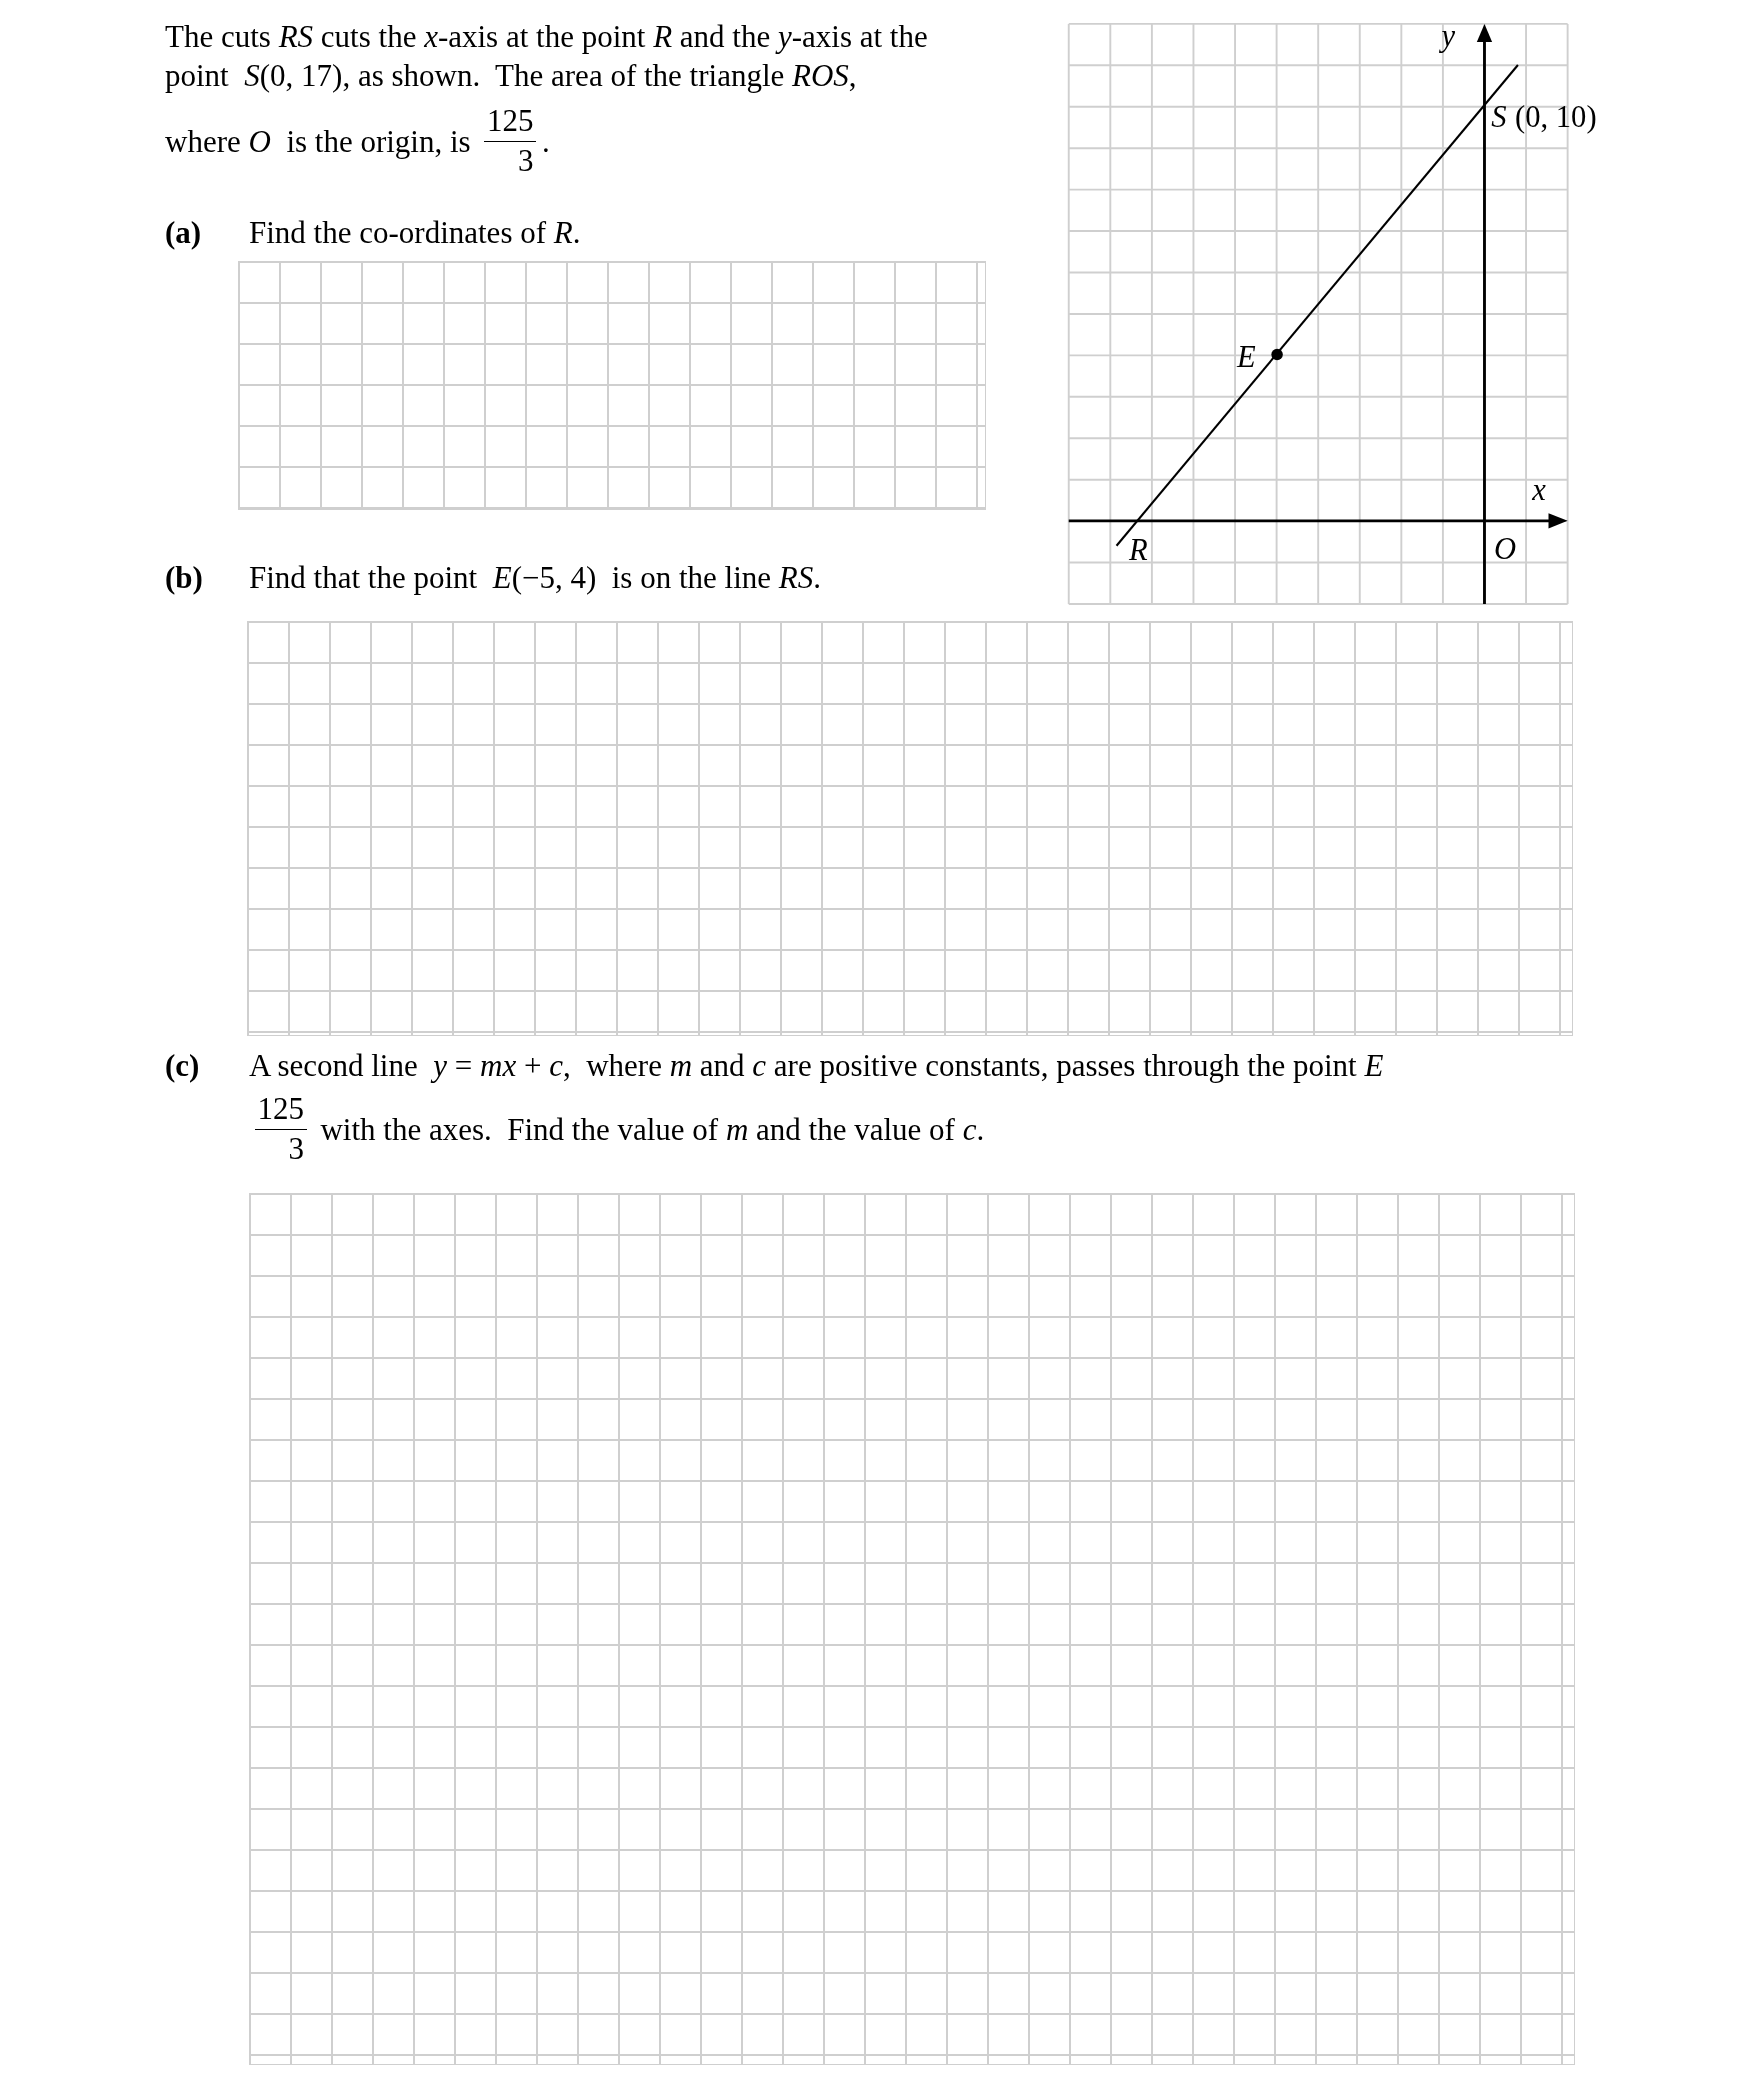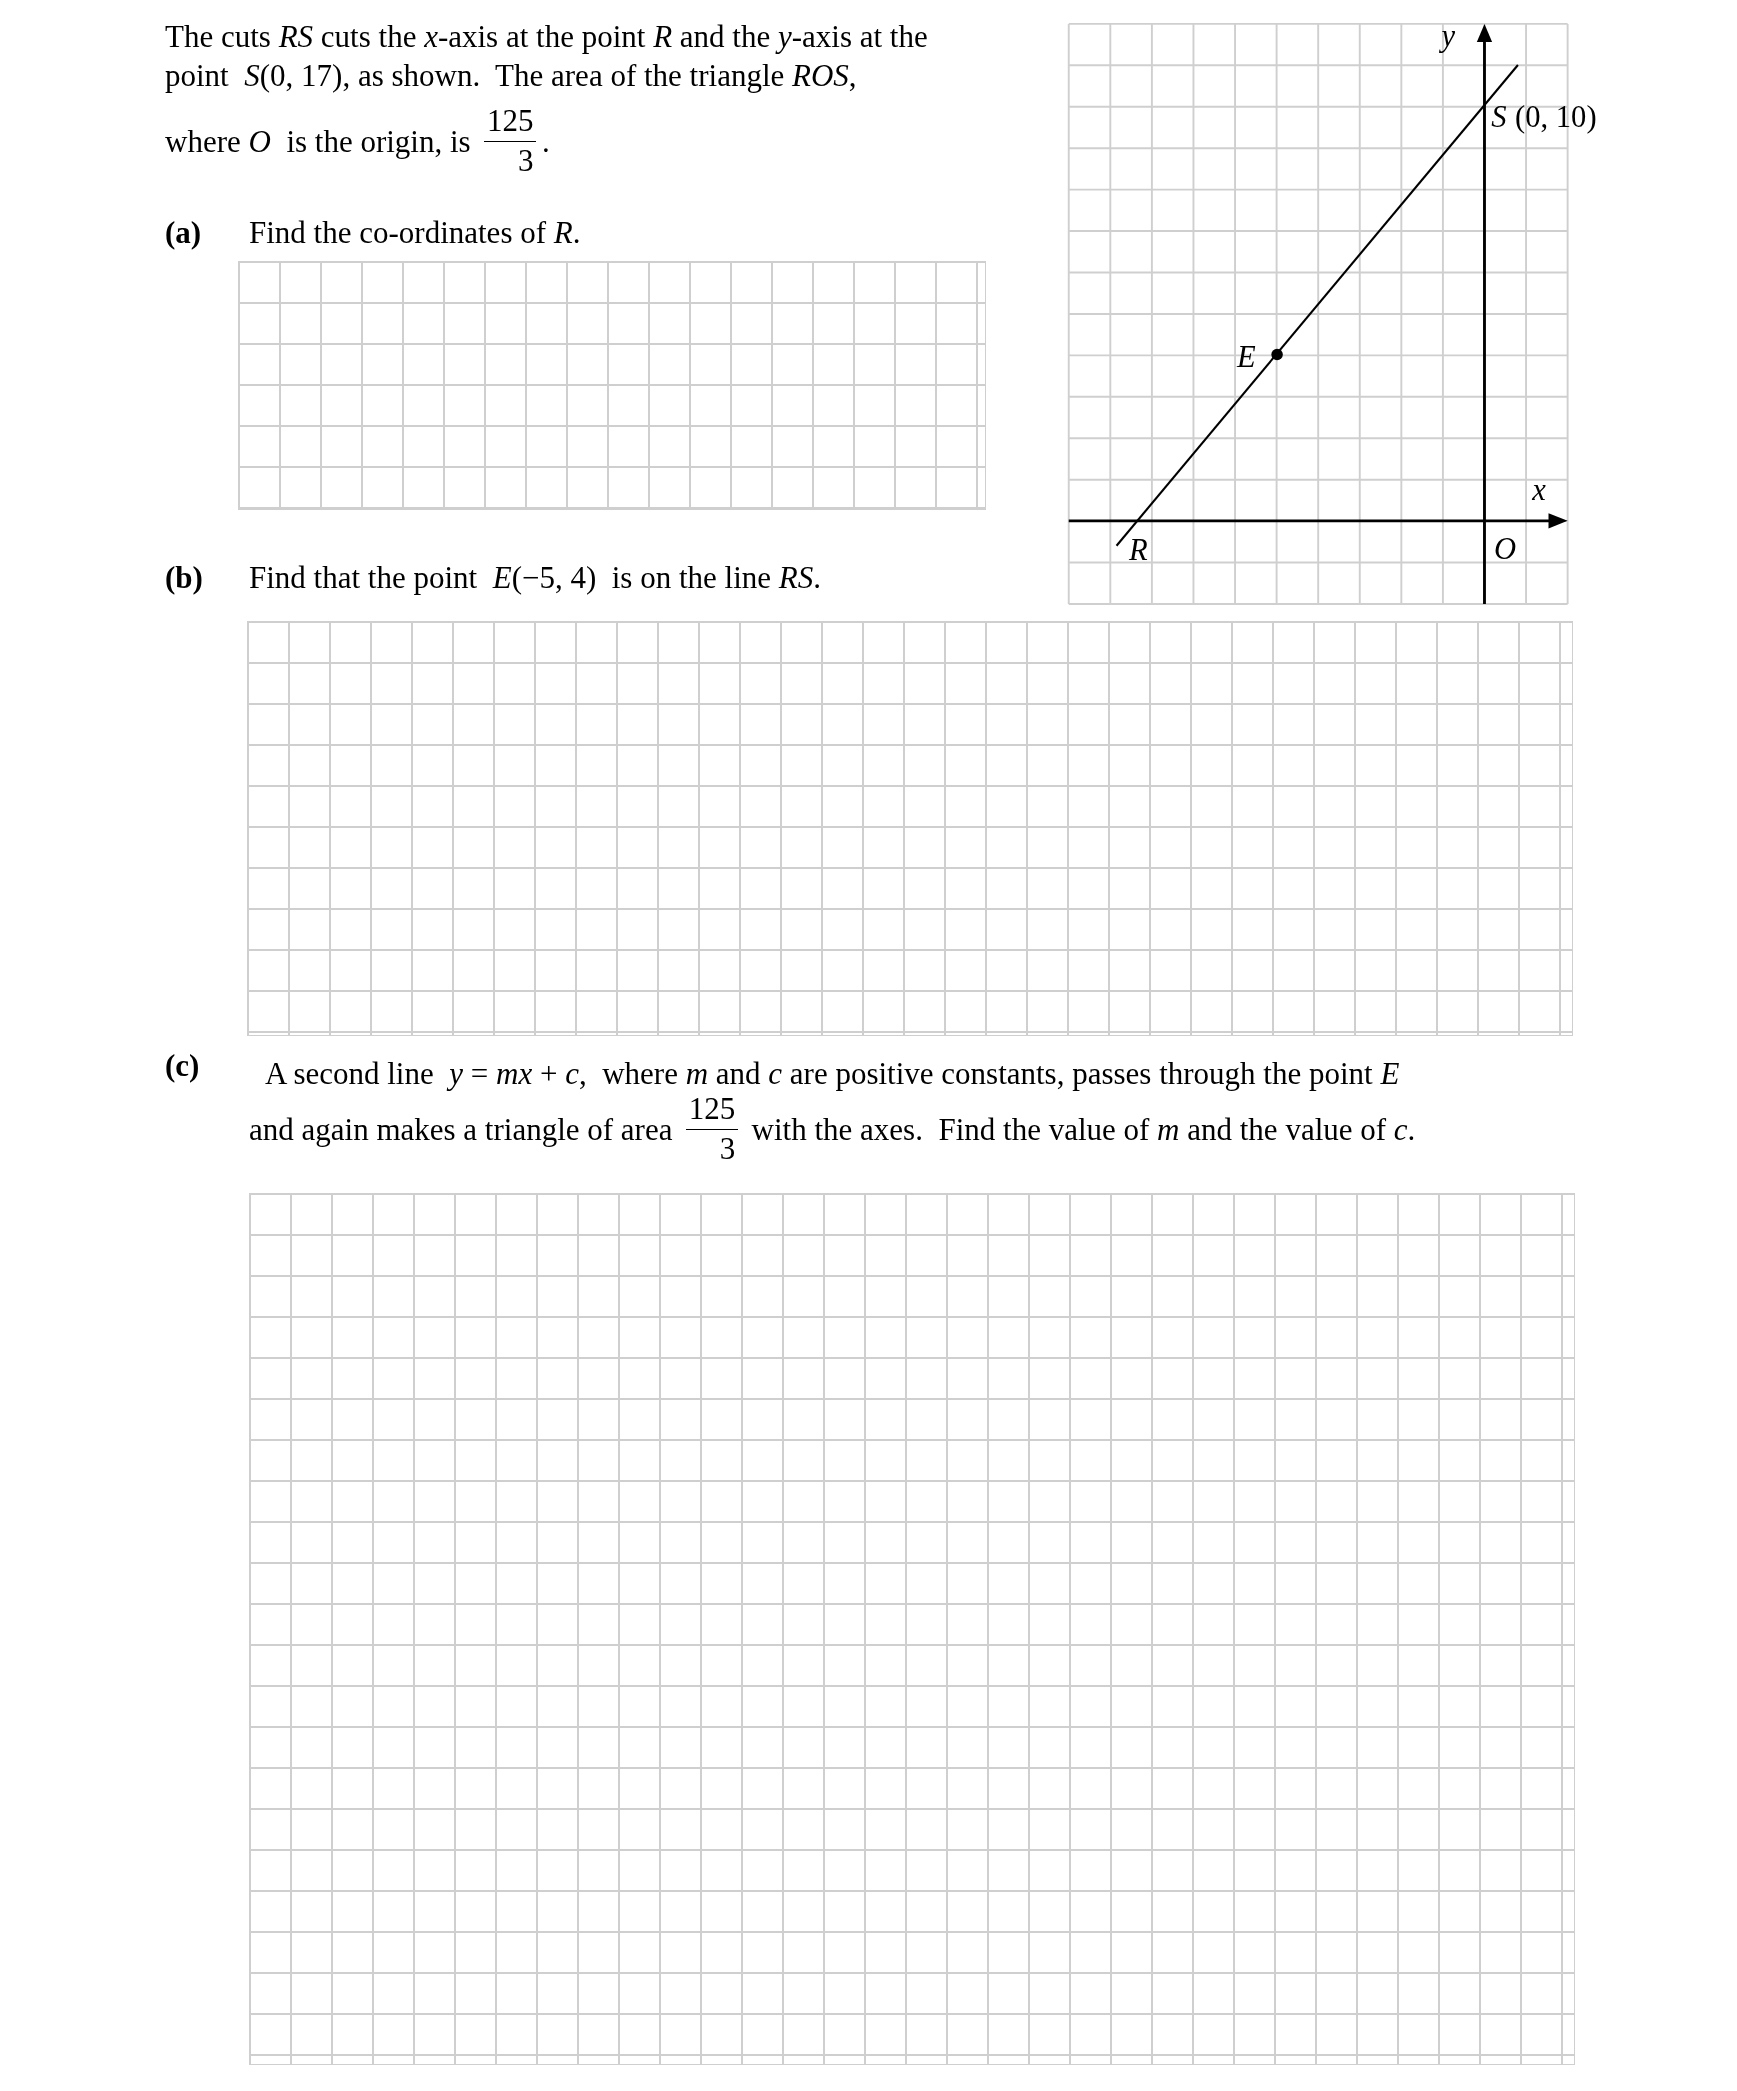--- a/index.html
+++ b/index.html
@@ -33,25 +33,25 @@
 </div>
 <div class="grid-box" id="box-a" style="left: 238px; top: 261px; width: 748px; height: 249px; background-image: linear-gradient(to right, rgb(207, 207, 207) 1.9px, transparent 1.9px), linear-gradient(rgb(207, 207, 207) 1.9px, transparent 1.9px); background-size: 41px 41px; background-position: 40px 40px;"></div>
 
 <div class="txt bold" style="left:165px; top:562px;">(b)</div>
 <div class="txt" style="left:249px; top:562px;">
   <span style="white-space:pre">Find that the point  </span><span class="it">E</span><span style="white-space:pre">(−5, 4)  is on the line </span><span class="it">RS</span><span>.</span>
 </div>
 <div class="grid-box" id="box-b" style="left: 247px; top: 621px; width: 1326px; height: 415px; background-image: linear-gradient(to right, rgb(207, 207, 207) 1.9px, transparent 1.9px), linear-gradient(rgb(207, 207, 207) 1.9px, transparent 1.9px); background-size: 41px 41px; background-position: 40px 40px;"></div>
 
 <div class="txt bold" style="left:165px; top:1050px;">(c)</div>
-<div class="txt" style="left:265px; top:1050px;margin-top:8px;">
+<div class="txt" style="left:249px; top:1050px;">
   <span style="white-space:pre">A second line  </span><span class="it">y</span><span style="white-space:pre"> = </span><span class="it">mx</span><span style="white-space:pre"> + </span><span class="it">c</span><span style="white-space:pre">,  where </span><span class="it">m</span><span style="white-space:pre"> and </span><span class="it">c</span><span style="white-space:pre"> are positive constants, passes through the point </span><span class="it">E</span>
 </div>
 <div class="txt" style="left:249px; top:1097px;">
-  <span style="white-space:pre">and again makes a triangle of area </span><span class="frac"><span class="num">125</span><span class="bar"></span><span class="den">3</span></span><span style="white-space:pre"> with the axes.  Find the value of </span><span class="it">m</span><span style="white-space:pre"> and the value of </span><span class="it">c</span><span>.</span>
+  <span class="frac"><span class="num">125</span><span class="bar"></span><span class="den">3</span></span><span style="white-space:pre"> with the axes.  Find the value of </span><span class="it">m</span><span style="white-space:pre"> and the value of </span><span class="it">c</span><span>.</span>
 </div>
 <div class="grid-box" id="box-c" style="left: 249px; top: 1193px; width: 1326px; height: 872px; background-image: linear-gradient(to right, rgb(207, 207, 207) 1.9px, transparent 1.9px), linear-gradient(rgb(207, 207, 207) 1.9px, transparent 1.9px); background-size: 41px 41px; background-position: 40px 40px;"></div>
 
 <svg class="graph" width="1738" height="669" viewBox="0 0 1818 700">
   <g id="diagram-grid">
       <line x1="1118" x2="1118" y1="25" y2="632" stroke="#cfcfcf" stroke-width="2"></line>
       <line x1="1161.5" x2="1161.5" y1="25" y2="632" stroke="#cfcfcf" stroke-width="2"></line>
       <line x1="1205" x2="1205" y1="25" y2="632" stroke="#cfcfcf" stroke-width="2"></line>
       <line x1="1248.5" x2="1248.5" y1="25" y2="632" stroke="#cfcfcf" stroke-width="2"></line>
       <line x1="1292" x2="1292" y1="25" y2="632" stroke="#cfcfcf" stroke-width="2"></line>

